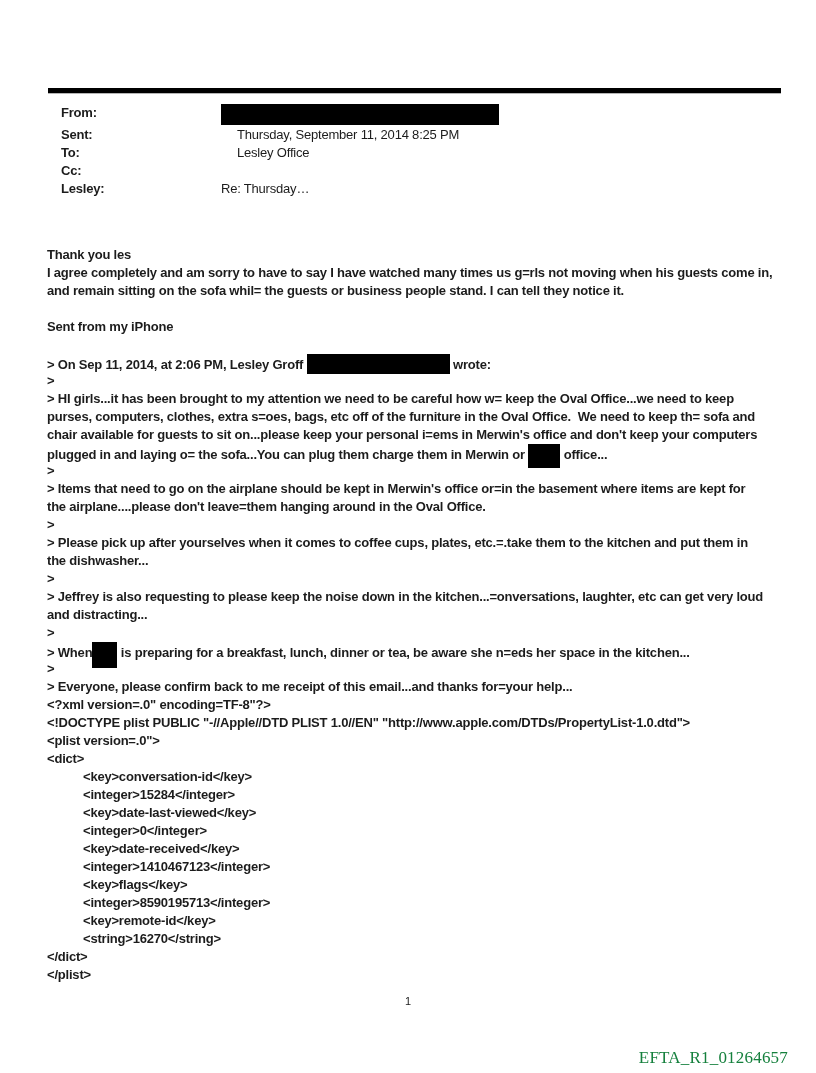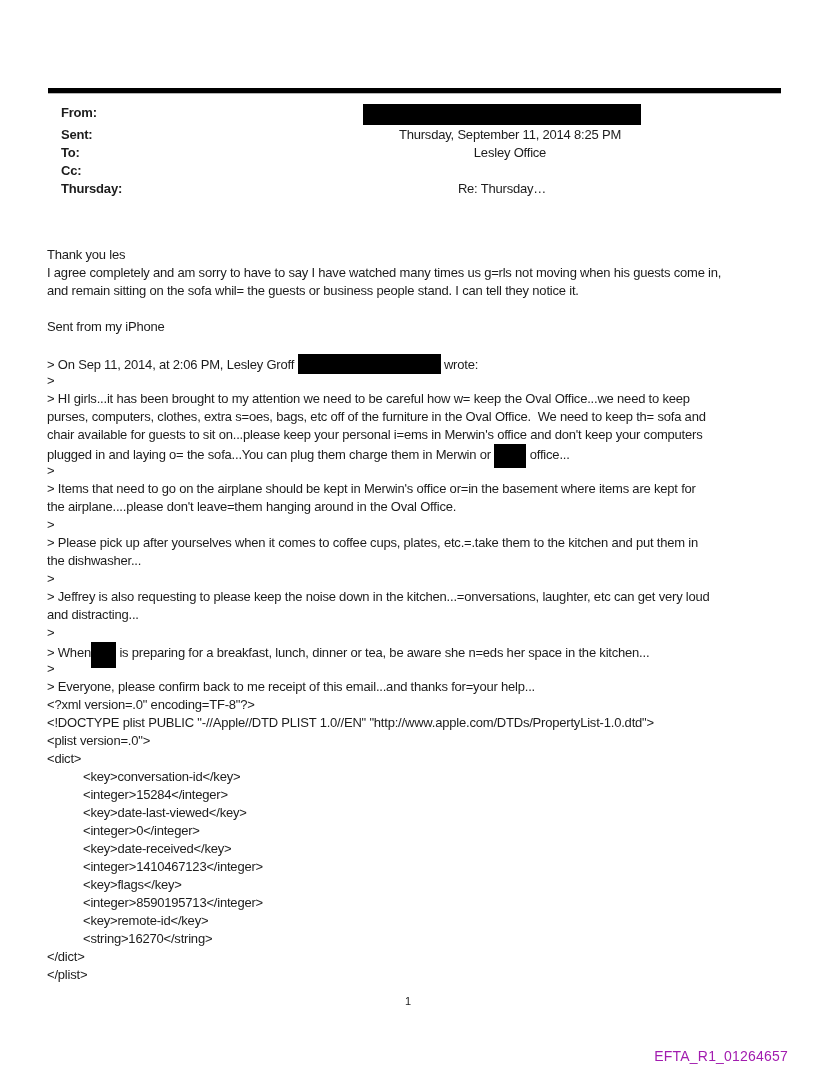--- a/index.html
+++ b/index.html
@@ -22,52 +22,54 @@
     border-bottom: 1px solid #b5b5b5;
   }
   .header {
     position: absolute;
     left: 61px; top: 104px;
     width: 722px;
     line-height: 18px;
   }
   .hrow { display: flex; align-items: flex-start; }
   .hlabel { width: 160px; font-weight: bold; flex: 0 0 auto; }
-  .hvalue { flex: 1 1 auto; text-align: center; }
+  .hvalue { flex: 1 1 auto; }
   .row-from { height: 22px; }
   .row-sent, .row-to { height: 18px; gap: 16px; }
   .row-subject { margin-top: 0px; height: 18px; }
   .redact { background: #000; }
   .from-bar { display: inline-block; width: 278px; height: 21px; vertical-align: top; }
   .cc-bar1 { display: inline-block; width: 400px; height: 18px; vertical-align: top; margin-right: 5px; }
   .cc-bar2 { display: block; width: 96px; height: 18px; margin: 1px 0 1px -8px; }
   .body {
     position: absolute;
     left: 47px; top: 246px;
     width: 745px;
     line-height: 18px;
     white-space: pre;
+    font-weight: bold;
   }
   .bline { height: 18px; }
   .bline.indent { padding-left: 36px; }
   .redact-inline { display: inline-block; background: #000; }
   .page-num {
     position: absolute;
     left: 0; top: 995px;
     width: 100%;
     text-align: center;
     font-size: 11px;
     letter-spacing: 0;
   }
   .bates {
     position: absolute;
     right: 28px; top: 1048px;
-    font-size: 14px;
+    font-size: 17px;
     letter-spacing: 0.2px;
-    color: #a21caf;
+    color: #15803d;
+    font-family: Liberation Serif, serif;
   }
 </style>
 </head>
 <body>
 
 <div class="page">
 
   <div class="rule"></div>
 
   <div class="header">
@@ -80,21 +82,21 @@
       <span class="hvalue">Thursday, September 11, 2014 8:25 PM</span>
     </div>
     <div class="hrow row-to">
       <span class="hlabel">To:</span>
       <span class="hvalue">Lesley Office</span>
     </div>
     <div class="hrow row-cc">
       <span class="hlabel">Cc:</span>
     </div>
     <div class="hrow row-subject">
-      <span class="hlabel">Thursday:</span>
+      <span class="hlabel">Lesley:</span>
       <span class="hvalue">Re: Thursday…</span>
     </div>
   </div>
 
   <div class="body"><div class="bline"><span>Thank you les</span></div><div class="bline"><span>I agree completely and am sorry to have to say I have watched many times us g=rls not moving when his guests come in,</span></div><div class="bline"><span>and remain sitting on the sofa whil= the guests or business people stand. I can tell they notice it.</span></div><div class="bline">&nbsp;</div><div class="bline"><span>Sent from my iPhone</span></div><div class="bline">&nbsp;</div><div class="bline"><span>&gt; On Sep 11, 2014, at 2:06 PM, Lesley Groff </span><span class="redact-inline" style="width: 143px; height: 20px; vertical-align: -5px;"></span><span> wrote:</span></div><div class="bline"><span>&gt;</span></div><div class="bline"><span>&gt; HI girls...it has been brought to my attention we need to be careful how w= keep the Oval Office...we need to keep</span></div><div class="bline"><span>purses, computers, clothes, extra s=oes, bags, etc off of the furniture in the Oval Office.  We need to keep th= sofa and</span></div><div class="bline"><span>chair available for guests to sit on...please keep your personal i=ems in Merwin's office and don't keep your computers</span></div><div class="bline"><span>plugged in and laying o= the sofa...You can plug them charge them in Merwin or </span><span class="redact-inline" style="width: 32px; height: 24px; vertical-align: -9px;"></span><span> office...</span></div><div class="bline"><span>&gt;</span></div><div class="bline"><span>&gt; Items that need to go on the airplane should be kept in Merwin's office or=in the basement where items are kept for</span></div><div class="bline"><span>the airplane....please don't leave=them hanging around in the Oval Office.</span></div><div class="bline"><span>&gt;</span></div><div class="bline"><span>&gt; Please pick up after yourselves when it comes to coffee cups, plates, etc.=.take them to the kitchen and put them in</span></div><div class="bline"><span>the dishwasher...</span></div><div class="bline"><span>&gt;</span></div><div class="bline"><span>&gt; Jeffrey is also requesting to please keep the noise down in the kitchen...=onversations, laughter, etc can get very loud</span></div><div class="bline"><span>and distracting...</span></div><div class="bline"><span>&gt;</span></div><div class="bline"><span>&gt; When</span><span class="redact-inline" style="width: 25px; height: 26px; vertical-align: -11px;"></span><span> is preparing for a breakfast, lunch, dinner or tea, be aware she n=eds her space in the kitchen...</span></div><div class="bline"><span>&gt;</span></div><div class="bline"><span>&gt; Everyone, please confirm back to me receipt of this email...and thanks for=your help...</span></div><div class="bline"><span>&lt;?xml version=.0" encoding=TF-8"?&gt;</span></div><div class="bline"><span>&lt;!DOCTYPE plist PUBLIC "-//Apple//DTD PLIST 1.0//EN" "http://www.apple.com/DTDs/PropertyList-1.0.dtd"&gt;</span></div><div class="bline"><span>&lt;plist version=.0"&gt;</span></div><div class="bline"><span>&lt;dict&gt;</span></div><div class="bline indent"><span>&lt;key&gt;conversation-id&lt;/key&gt;</span></div><div class="bline indent"><span>&lt;integer&gt;15284&lt;/integer&gt;</span></div><div class="bline indent"><span>&lt;key&gt;date-last-viewed&lt;/key&gt;</span></div><div class="bline indent"><span>&lt;integer&gt;0&lt;/integer&gt;</span></div><div class="bline indent"><span>&lt;key&gt;date-received&lt;/key&gt;</span></div><div class="bline indent"><span>&lt;integer&gt;1410467123&lt;/integer&gt;</span></div><div class="bline indent"><span>&lt;key&gt;flags&lt;/key&gt;</span></div><div class="bline indent"><span>&lt;integer&gt;8590195713&lt;/integer&gt;</span></div><div class="bline indent"><span>&lt;key&gt;remote-id&lt;/key&gt;</span></div><div class="bline indent"><span>&lt;string&gt;16270&lt;/string&gt;</span></div><div class="bline"><span>&lt;/dict&gt;</span></div><div class="bline"><span>&lt;/plist&gt;</span></div></div>
 
   <div class="page-num">1</div>
   <div class="bates">EFTA_R1_01264657</div>
 
 </div>

